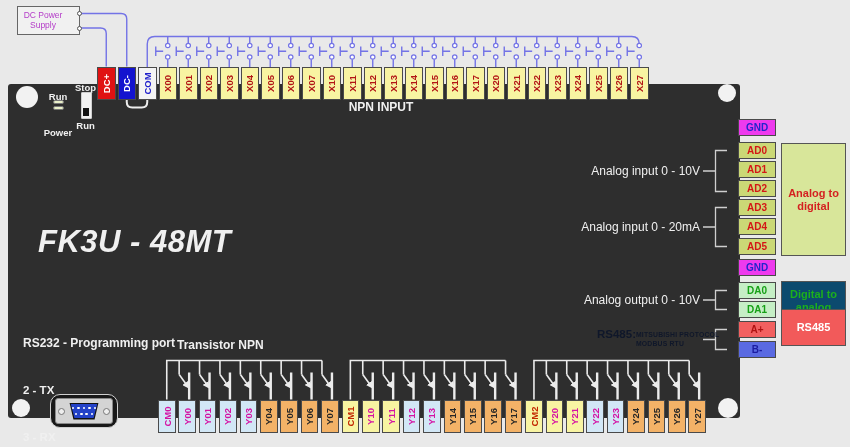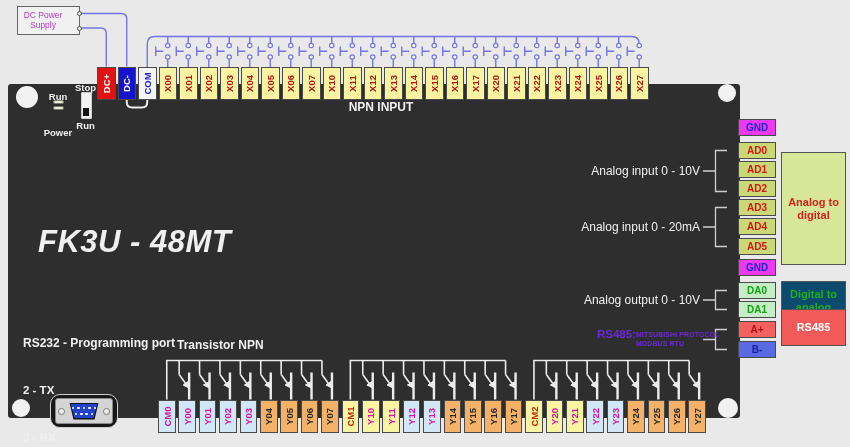--- a/index.html
+++ b/index.html
@@ -51,21 +51,21 @@
     border:1px solid #cfcfcf; border-radius:10px; z-index:6; box-sizing:border-box; }
   .db9-panel { position:absolute; left:4px; top:3px; width:58px; height:26px; background:#d4d4d4;
     border:1px solid #888; border-radius:3px; box-sizing:border-box; }
   .db9-screw { position:absolute; top:13px; width:7px; height:7px; background:#eee; border:1px solid #777;
     border-radius:50%; box-sizing:border-box; }
   .db9-trap-outer { position:absolute; left:16.5px; top:7.5px; width:33px; height:17px; background:#111;
     clip-path:polygon(6% 0, 94% 0, 82% 100%, 18% 100%); }
   .db9-pins { position:absolute; left:18px; top:9px; width:30px; height:14px;
     clip-path:polygon(6% 0, 94% 0, 82% 100%, 18% 100%); }
   .db9-pin { position:absolute; width:2.6px; height:2.6px; border-radius:50%; background:#fff; }
-  .rs485-label { position:absolute; left:597px; top:328px; display:flex; z-index:5; color:#6d28d9; }
+  .rs485-label { position:absolute; left:597px; top:328px; display:flex; z-index:5; color:#0f172a; }
   .rs485-main { font-weight:bold; font-size:11.5px; }
   .rs485-sub { display:flex; flex-direction:column; font-size:6.8px; font-weight:bold; line-height:9px;
     letter-spacing:0.2px; margin-top:2px; white-space:nowrap; }
 </style>
 </head>
 <body>
 
 <div id="stage" style="background: rgb(233, 233, 233);">
 
   <div class="board" style="background: rgb(46, 46, 46);"></div>
@@ -202,21 +202,21 @@
   <div class="alabel" style="top:220px;">Analog input 0 - 20mA</div>
   <div class="alabel" style="top:293px;">Analog output 0 - 10V</div>
   <div class="rs485-label">
     <span class="rs485-main">RS485:</span>
     <span class="rs485-sub">
       <span>MITSUBISHI PROTOCOL</span>
       <span>MODBUS RTU</span>
     </span>
   </div>
 
-  <div class="sidebox" id="box-adc" style="top: 152px; height: 113px; background: rgb(216, 230, 154); color: rgb(212, 32, 32);">
+  <div class="sidebox" id="box-adc" style="top: 143px; height: 113px; background: rgb(216, 230, 154); color: rgb(212, 32, 32);">
     <div class="inner">Analog to digital</div>
   </div>
   <div class="sidebox" id="box-dac" style="top: 281px; height: 39px; background: #0c4a6e; color: rgb(28, 176, 28);">
     <div class="inner">Digital to analog</div>
   </div>
   <div class="sidebox" id="box-rs485" style="top: 309px; height: 37px; background: rgb(242, 90, 90); color: rgb(255, 255, 255);">
     <div class="inner">RS485</div>
   </div>
 
   <div id="top-terminals">

